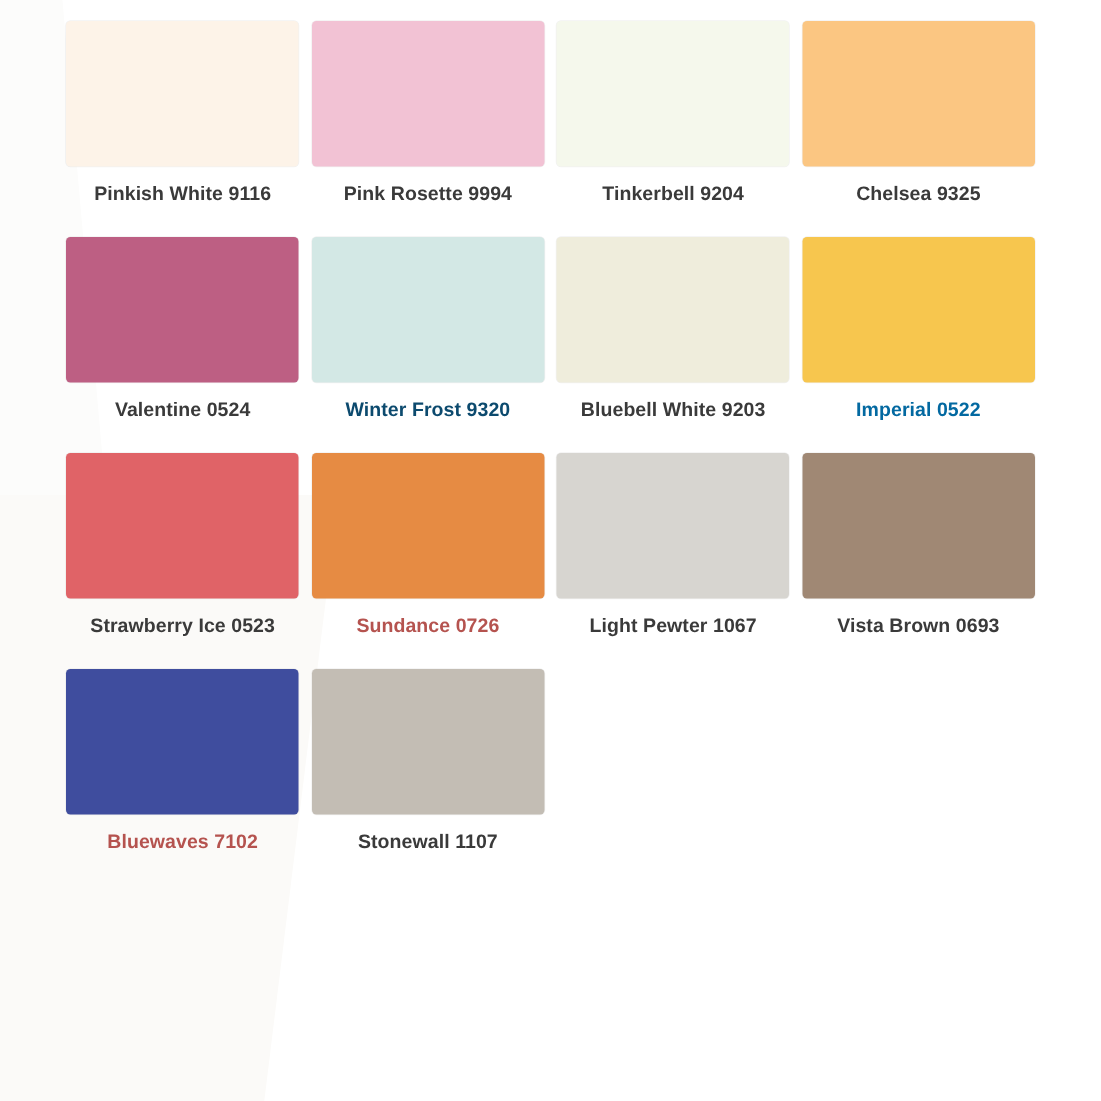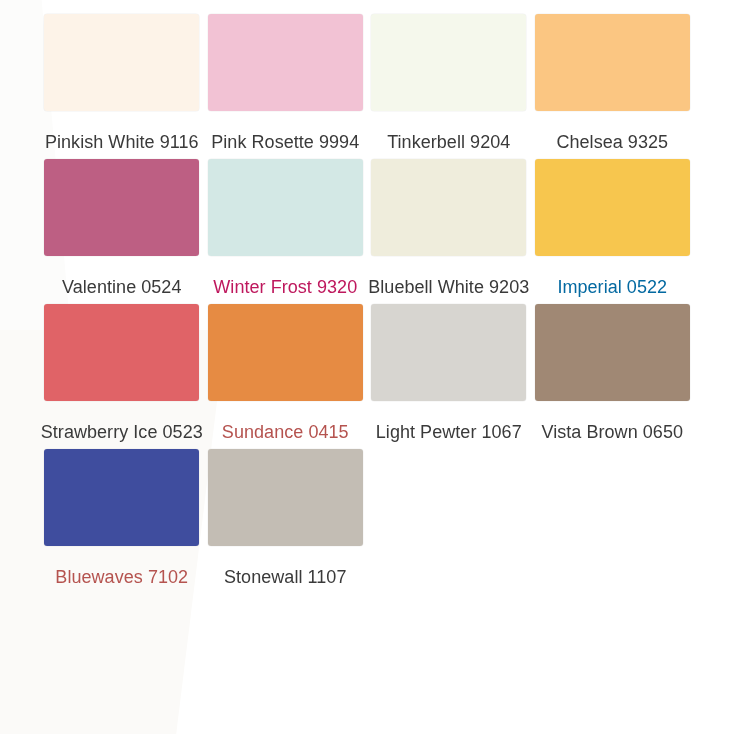--- a/index.html
+++ b/index.html
@@ -62,23 +62,23 @@
 
   .swatch-chip {
     width: 155px;
     height: 97px;
     border-radius: 3px;
     box-shadow: 0 0 0 0.5px rgba(0,0,0,0.055);
     flex: none;
   }
 
   .swatch-label {
-    margin-top: 22px;
-    font-size: 18px;
-    font-weight: normal;
+    margin-top: 11px;
+    font-size: 13px;
+    font-weight: bold;
     letter-spacing: 0.05px;
     text-align: center;
     white-space: nowrap;
     line-height: 1;
   }
 </style>
 </head>
 <body>
 
 <div id="bg-wash-2"></div>
@@ -100,45 +100,45 @@
     <div class="swatch-cell">
       <div class="swatch-chip" style="background-color: rgb(251, 198, 130);"></div>
       <div class="swatch-label" style="color: rgb(58, 58, 58);">Chelsea 9325</div>
     </div>
     <div class="swatch-cell">
       <div class="swatch-chip" style="background-color: rgb(189, 95, 131);"></div>
       <div class="swatch-label" style="color: rgb(58, 58, 58);">Valentine 0524</div>
     </div>
     <div class="swatch-cell">
       <div class="swatch-chip" style="background-color: rgb(211, 232, 229);"></div>
-      <div class="swatch-label" style="color: #be185d;">Winter Frost 9320</div>
+      <div class="swatch-label" style="color: #0c4a6e;">Winter Frost 9320</div>
     </div>
     <div class="swatch-cell">
       <div class="swatch-chip" style="background-color: rgb(239, 237, 220);"></div>
       <div class="swatch-label" style="color: rgb(58, 58, 58);">Bluebell White 9203</div>
     </div>
     <div class="swatch-cell">
       <div class="swatch-chip" style="background-color: rgb(247, 198, 78);"></div>
       <div class="swatch-label" style="color: #0369a1;">Imperial 0522</div>
     </div>
     <div class="swatch-cell">
       <div class="swatch-chip" style="background-color: rgb(224, 99, 103);"></div>
       <div class="swatch-label" style="color: rgb(58, 58, 58);">Strawberry Ice 0523</div>
     </div>
     <div class="swatch-cell">
       <div class="swatch-chip" style="background-color: rgb(230, 139, 67);"></div>
-      <div class="swatch-label" style="color: rgb(181, 83, 79);">Sundance 0415</div>
+      <div class="swatch-label" style="color: rgb(181, 83, 79);">Sundance 0726</div>
     </div>
     <div class="swatch-cell">
       <div class="swatch-chip" style="background-color: rgb(215, 213, 208);"></div>
       <div class="swatch-label" style="color: rgb(58, 58, 58);">Light Pewter 1067</div>
     </div>
     <div class="swatch-cell">
       <div class="swatch-chip" style="background-color: rgb(160, 136, 116);"></div>
-      <div class="swatch-label" style="color: rgb(58, 58, 58);">Vista Brown 0650</div>
+      <div class="swatch-label" style="color: rgb(58, 58, 58);">Vista Brown 0693</div>
     </div>
     <div class="swatch-cell">
       <div class="swatch-chip" style="background-color: rgb(63, 77, 158);"></div>
       <div class="swatch-label" style="color: rgb(181, 83, 79);">Bluewaves 7102</div>
     </div>
     <div class="swatch-cell">
       <div class="swatch-chip" style="background-color: rgb(195, 189, 180);"></div>
       <div class="swatch-label" style="color: rgb(58, 58, 58);">Stonewall 1107</div>
     </div>
   </div>

